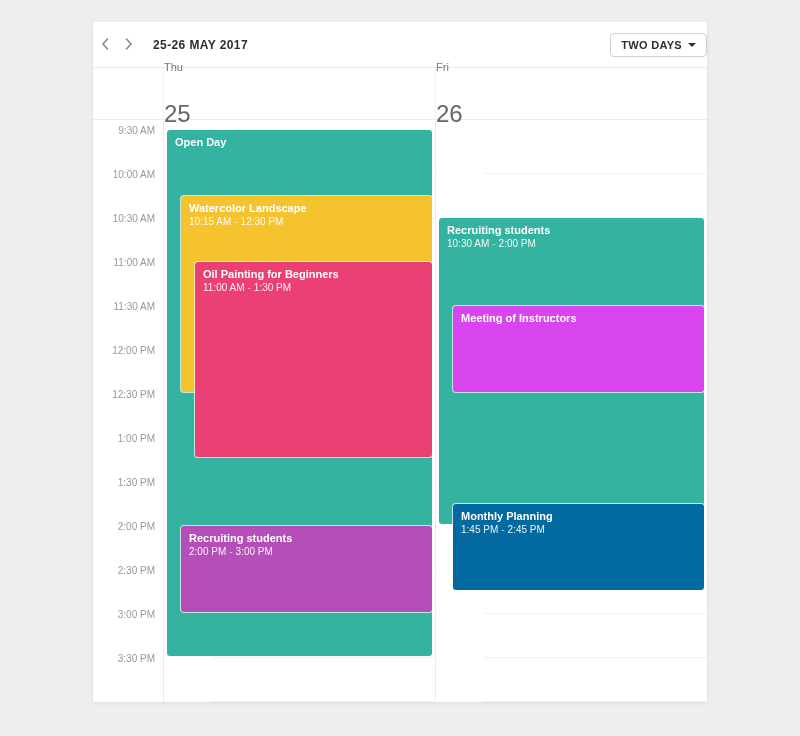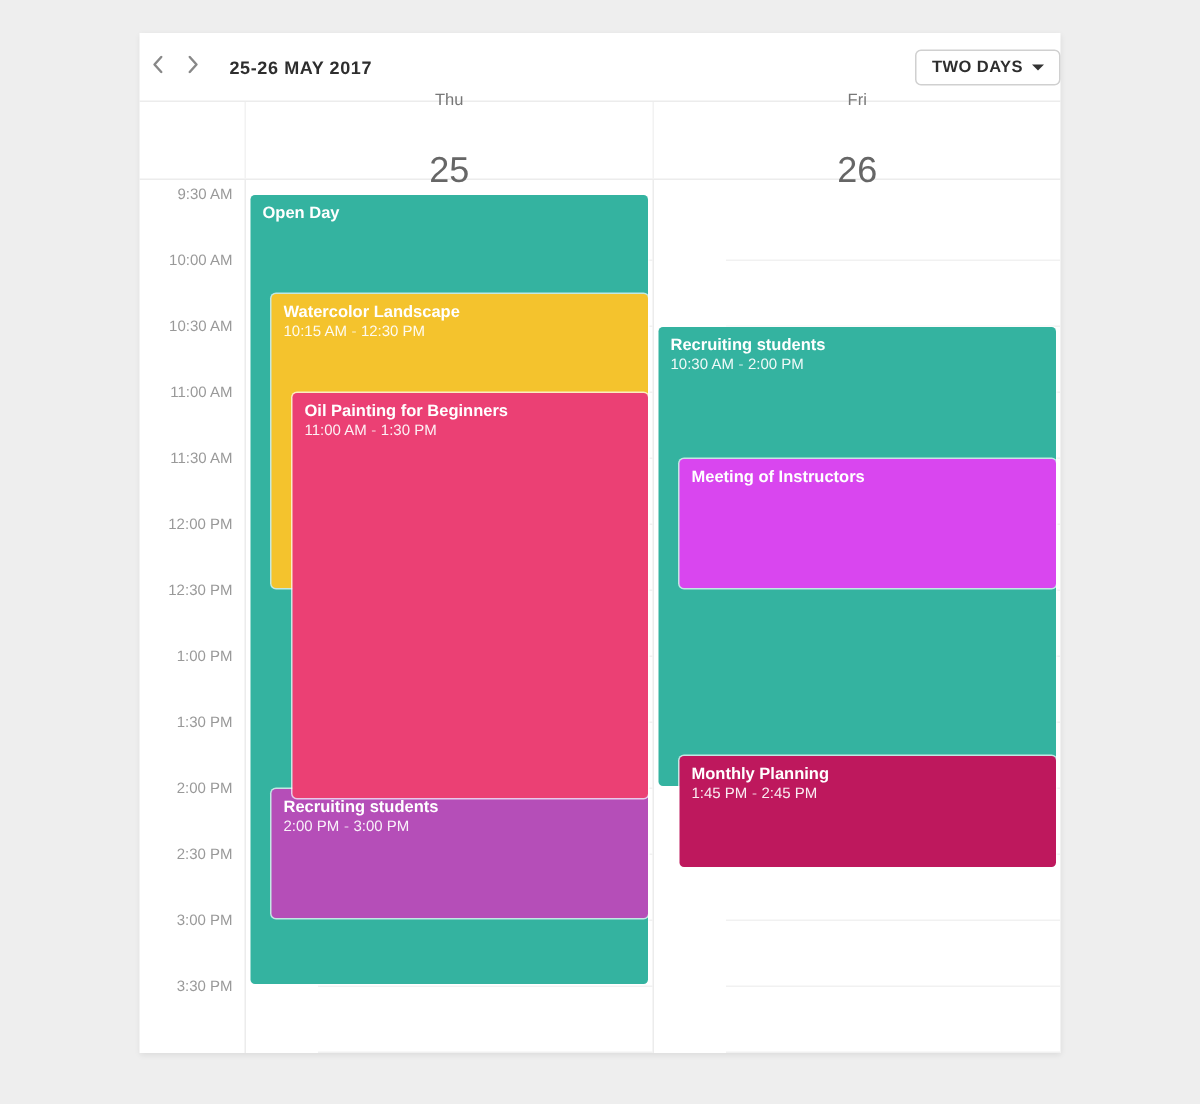--- a/index.html
+++ b/index.html
@@ -65,21 +65,20 @@
   .day-headers {
     display: flex;
     height: 52px;
     border-bottom: 1px solid #ececec;
   }
   .time-col-head { width: 70px; }
   .day-head {
     flex: 1;
     display: flex;
     flex-direction: column;
-    align-items: center;
     justify-content: center;
     color: #777;
     border-left: 1px solid #f2f2f2;
   }
   .day-head:first-of-type { border-left: none; }
   .day-name { font-size: 11px; }
   .day-num { font-size: 24px; font-weight: 400; color: #666; line-height: 1.05; margin-top: 28px; }
 
   
   .grid {
@@ -217,21 +216,21 @@
           <div class="slot"></div>
           <div class="slot"></div>
           <div class="slot"></div>
           <div class="event" style="top: 10px; height: 526px; left: 3px; right: 3px; background: rgb(52, 179, 160); z-index: 10;">
             <div class="event-title">Open Day</div>
           </div>
           <div class="event" style="top: 76px; height: 196px; left: 17px; right: 3px; background: rgb(244, 195, 45); z-index: 11;">
             <div class="event-title">Watercolor Landscape</div>
             <div class="event-time"><span>10:15 AM</span><span class="sep">-</span><span>12:30 PM</span></div>
           </div>
-          <div class="event" style="top: 142px; height: 270px; left: 31px; right: 3px; background: rgb(235, 64, 116); z-index: 12;">
+          <div class="event" style="top: 142px; height: 195px; left: 31px; right: 3px; background: rgb(235, 64, 116); z-index: 12;">
             <div class="event-title">Oil Painting for Beginners</div>
             <div class="event-time"><span>11:00 AM</span><span class="sep">-</span><span>1:30 PM</span></div>
           </div>
           <div class="event" style="top: 406px; height: 86px; left: 17px; right: 3px; background: rgb(181, 78, 184); z-index: 11;">
             <div class="event-title">Recruiting students</div>
             <div class="event-time"><span>2:00 PM</span><span class="sep">-</span><span>3:00 PM</span></div>
           </div>
         </div>
       <div class="day-col" id="day-1">
           <div class="slot"></div>
@@ -247,21 +246,21 @@
           <div class="slot"></div>
           <div class="slot"></div>
           <div class="slot"></div>
           <div class="event" style="top: 98px; height: 306px; left: 3px; right: 3px; background: rgb(52, 179, 160); z-index: 10;">
             <div class="event-title">Recruiting students</div>
             <div class="event-time"><span>10:30 AM</span><span class="sep">-</span><span>2:00 PM</span></div>
           </div>
           <div class="event" style="top: 186px; height: 86px; left: 17px; right: 3px; background: #d946ef; z-index: 11;">
             <div class="event-title">Meeting of Instructors</div>
           </div>
-          <div class="event" style="top: 384px; height: 74px; left: 17px; right: 3px; background: #be185d; z-index: 11;">
+          <div class="event" style="top: 384px; height: 86px; left: 17px; right: 3px; background: #0369a1; z-index: 11;">
             <div class="event-title">Monthly Planning</div>
             <div class="event-time"><span>1:45 PM</span><span class="sep">-</span><span>2:45 PM</span></div>
           </div>
         </div>
     </div>
   </div>
 
 </div>
 
 </body></html>

